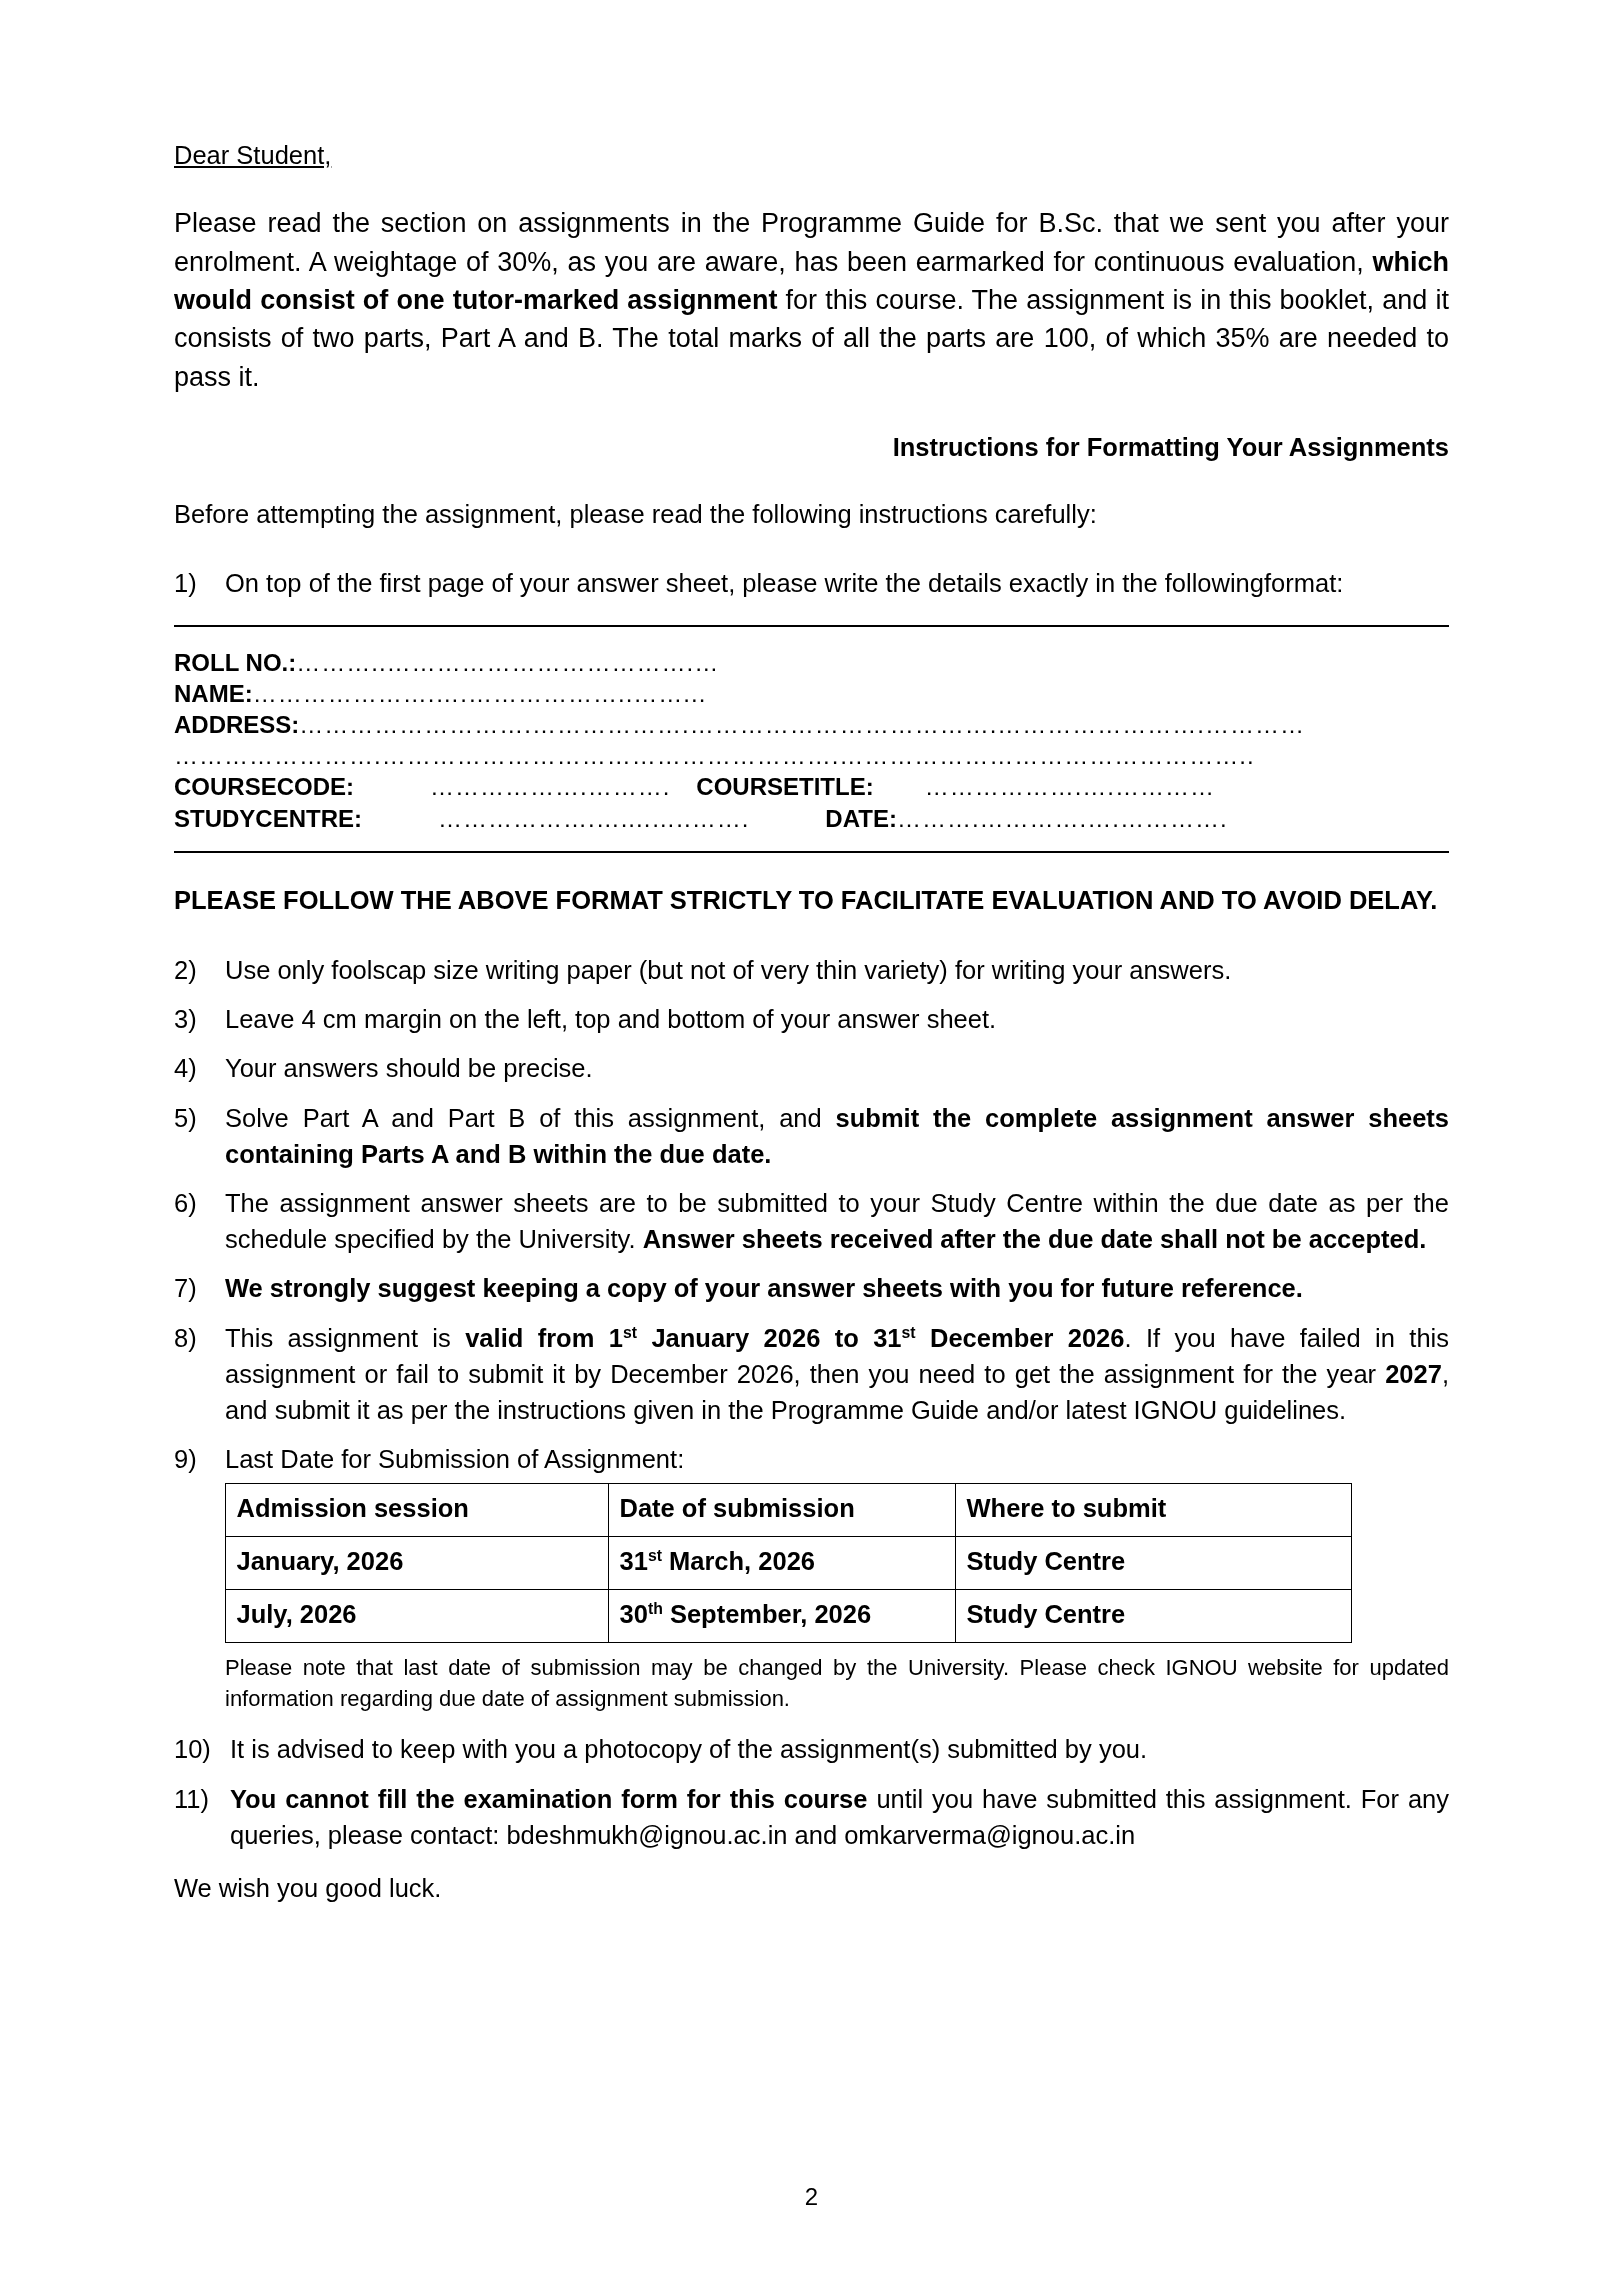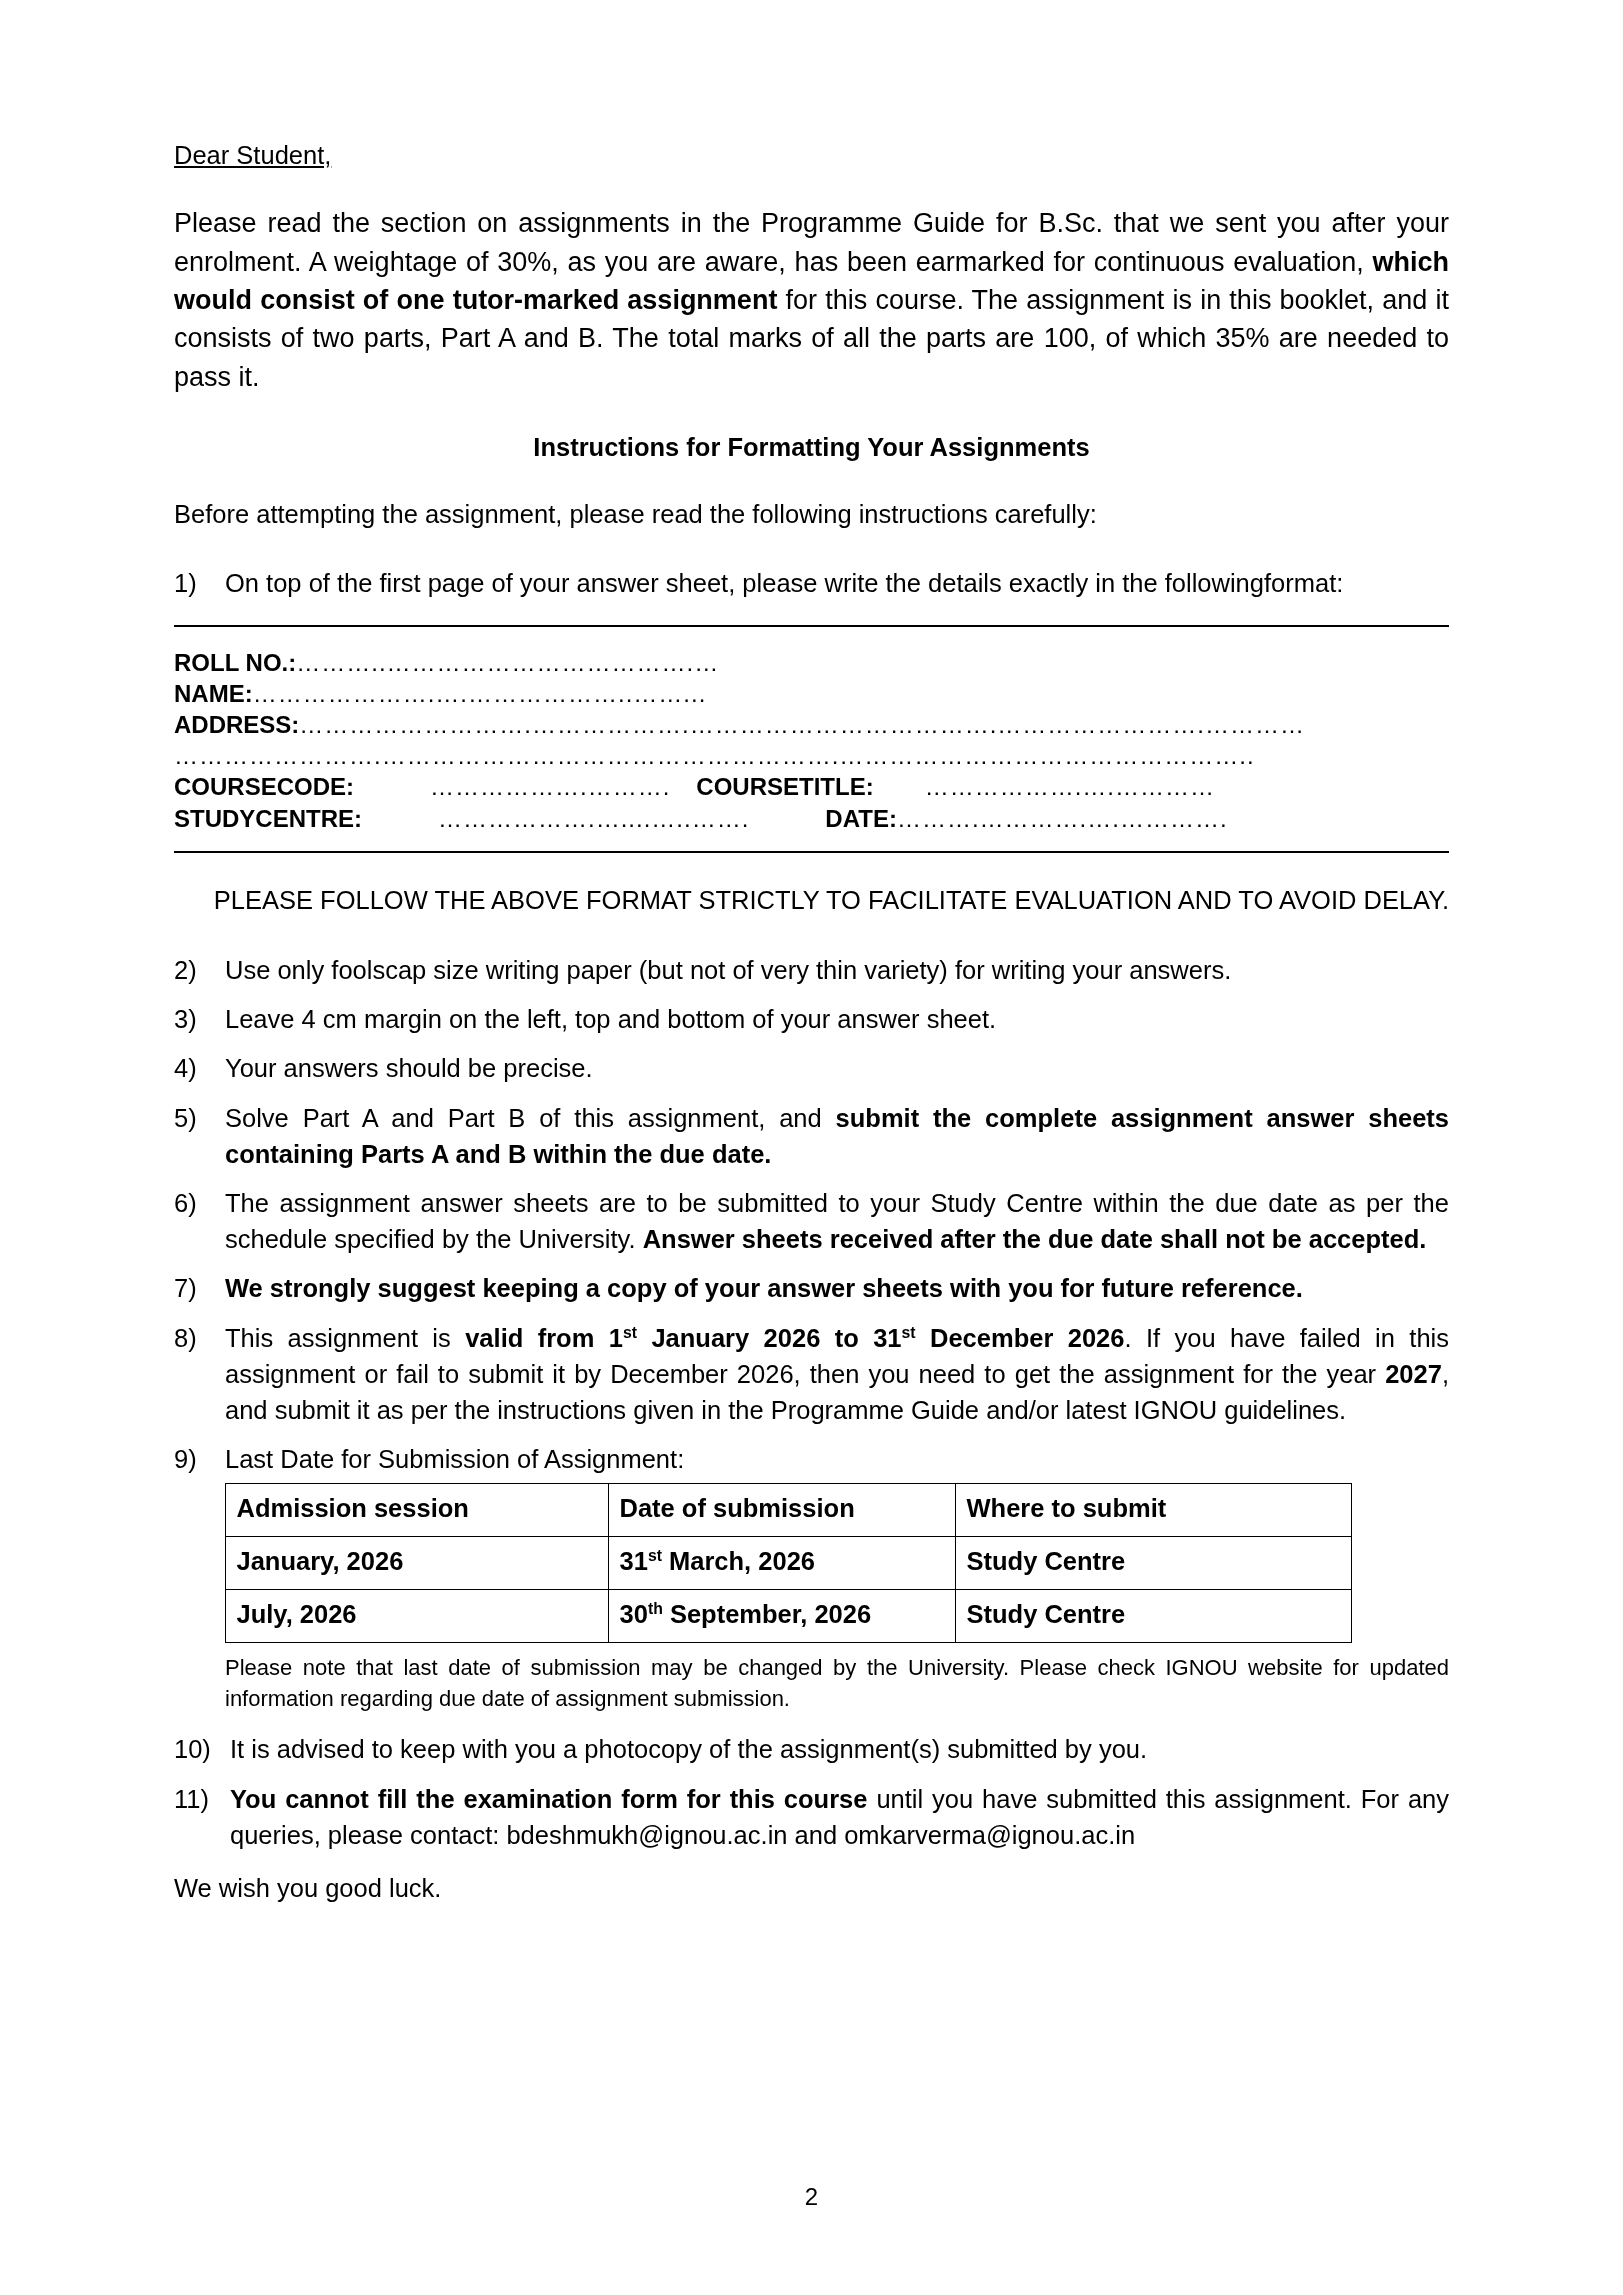--- a/index.html
+++ b/index.html
@@ -31,21 +31,21 @@
     font-size: 25.5px;
     line-height: 1.42;
     margin: 16px 0 31px 0;
     text-decoration: underline;
   }
   .para-intro {
     margin: 0 0 33px 0;
   }
   b, .bold { font-weight: bold; }
   .center-heading {
-    text-align: center;
+    text-align: right;
     font-size: 25.5px;
     font-weight: bold;
     margin: 0 0 31px 0;
     line-height: 1.42;
   }
   .lead-in {
     font-size: 25.5px;
     margin: 0 0 33px 0;
     line-height: 1.42;
   }
@@ -100,24 +100,24 @@
   .dots {
     font-weight: normal;
     letter-spacing: 1px;
   }
   .gap-sm { display: inline-block; width: 26px; }
   .gap-md { display: inline-block; width: 51px; }
   .gap-lg { display: inline-block; width: 76px; }
 
   .please-follow {
     font-size: 25.5px;
-    font-weight: normal;
+    font-weight: bold;
     line-height: 1.42;
     margin: 29px 0 34px 0;
-    text-align: right;
+    text-align: left;
   }
 
   
   .tbl-wrap { margin: 5.2px 0 6.5px 51px; }
   table.sub-table {
     border-collapse: collapse;
     width: 1126px;
     table-layout: fixed;
   }
   table.sub-table td {

